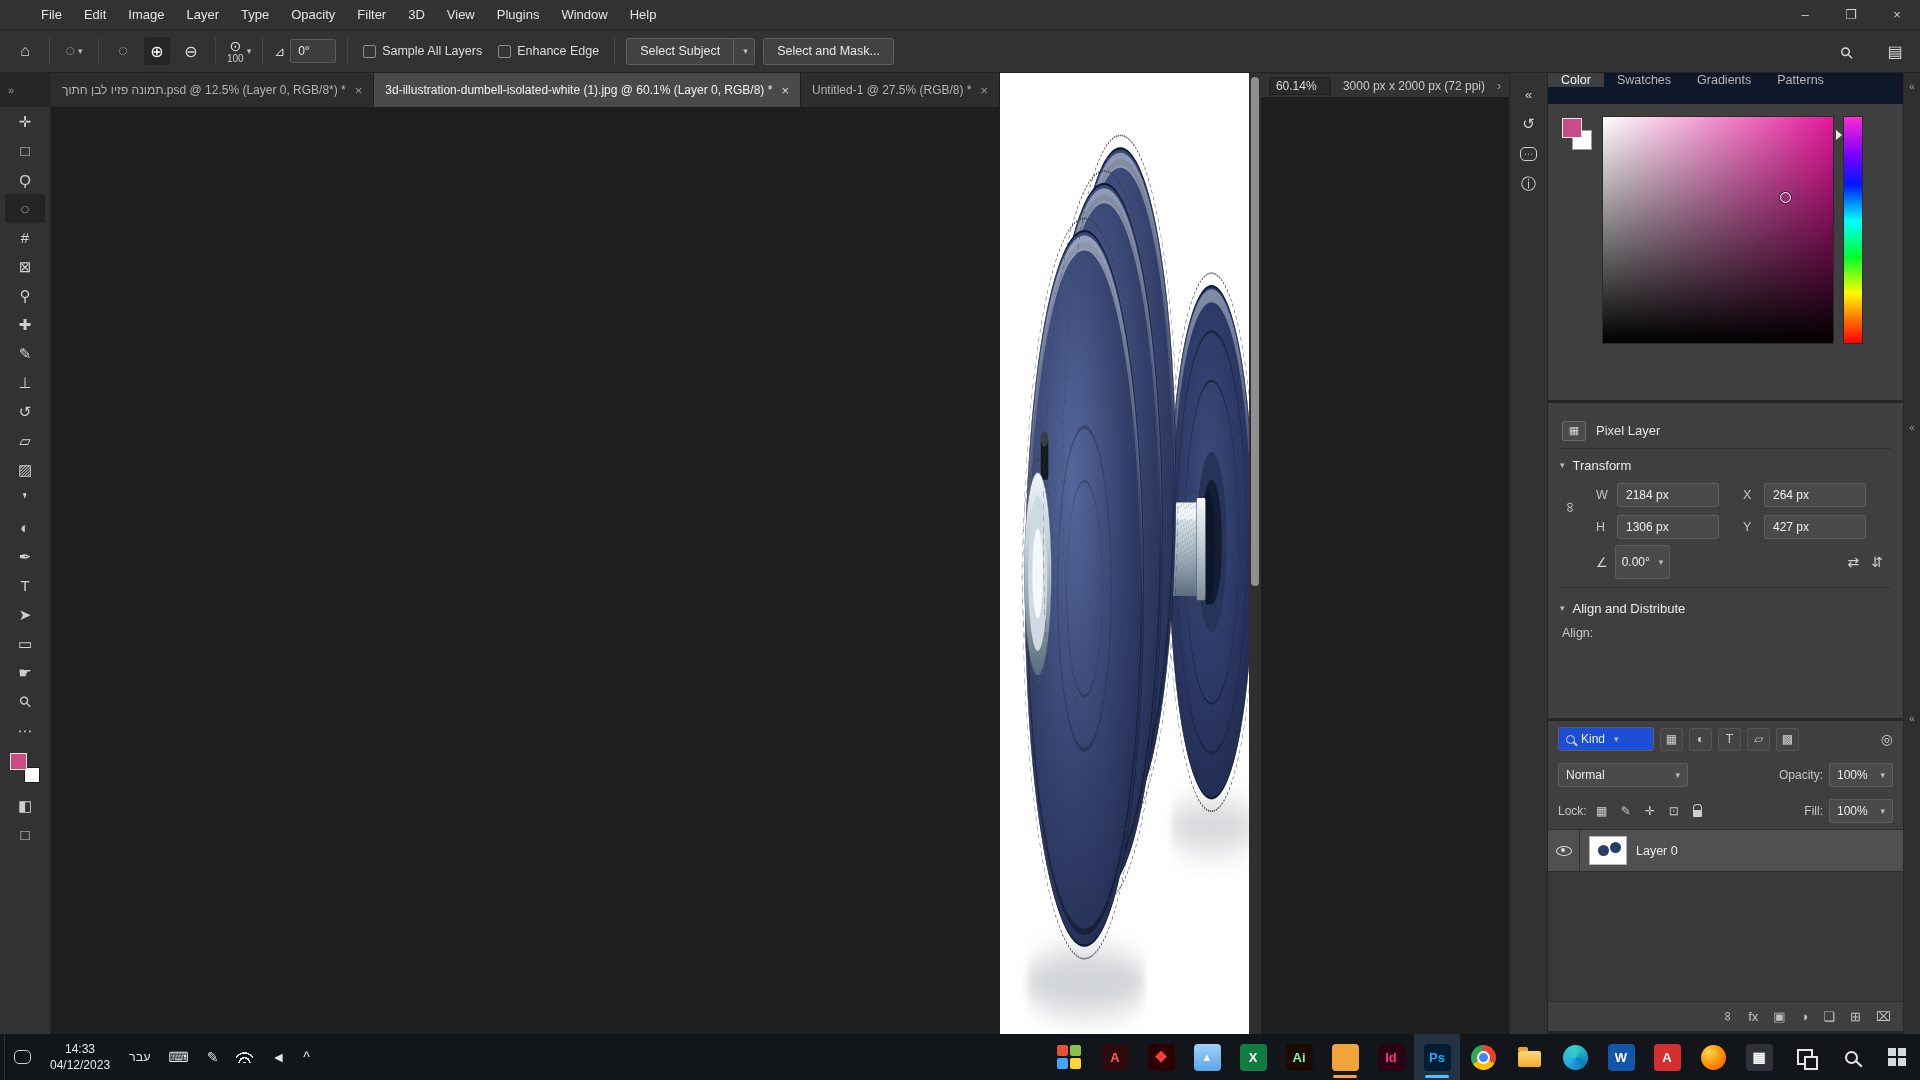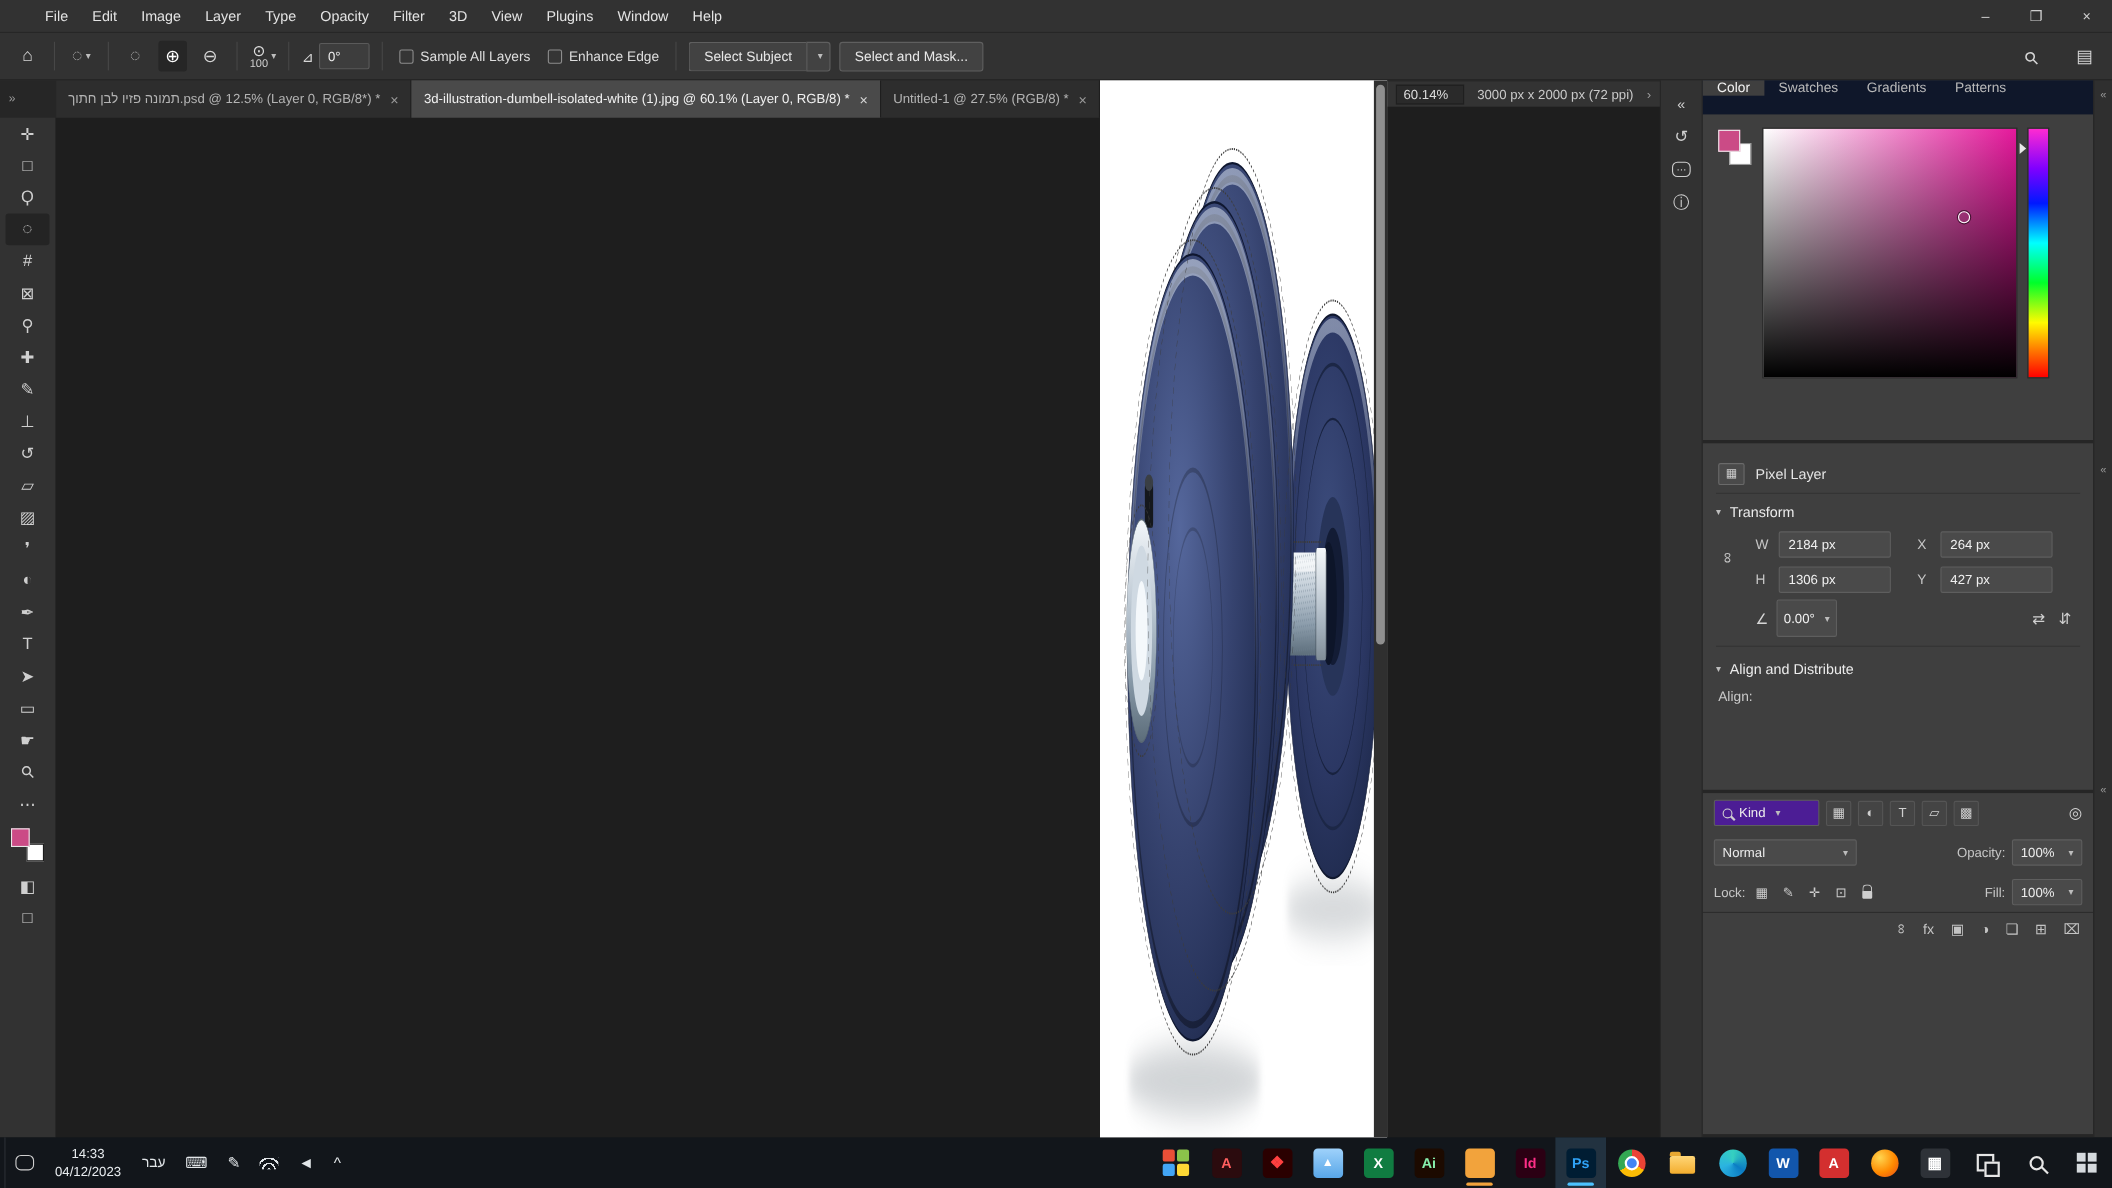--- a/index.html
+++ b/index.html
@@ -113,21 +113,21 @@
   .tgap{width:10px}
   .arow{display:flex;align-items:center;gap:7px;padding-left:36px;margin-bottom:8px}
   .dropfield{height:24px;background:#4a4a4a;border:1px solid #5e5e5e;border-radius:2px;display:flex;align-items:center;padding:16px 6px;font-size:12px;color:#f0f0f0;gap:6px}
   .flips{margin-left:auto;display:flex;gap:12px;padding-right:8px;color:#cfcfcf;font-size:14px}
   .hrule{height:1px;background:#333;margin:2px 0 4px}
   .alignlabel{color:#c9c9c9;font-size:12.5px;padding:2px 2px 8px}
 
   
   .lgroup{flex:1}
   .lrow{display:flex;align-items:center;gap:6px;padding:6px 10px}
-  .kindbox{height:24px;background:#4c1d95;border:1px solid #5e5e5e;border-radius:2px;display:flex;align-items:center;gap:6px;padding:0 7px;width:96px;font-size:12px;color:#ececec}
+  .kindbox{height:24px;background:#1d4ed8;border:1px solid #5e5e5e;border-radius:2px;display:flex;align-items:center;gap:6px;padding:0 7px;width:96px;font-size:12px;color:#ececec}
   .ficon{width:23px;height:23px;border:1px solid #555;background:#444;border-radius:2px;display:flex;align-items:center;justify-content:center;font-size:12px;color:#cfcfcf}
   .ftoggle{margin-left:auto;color:#cfcfcf;font-size:14px}
   .lsel{height:24px;background:#4a4a4a;border:1px solid #5e5e5e;border-radius:2px;display:flex;align-items:center;justify-content:space-between;padding:0 7px;font-size:12px;color:#ececec}
   .llabel{color:#c6c6c6;font-size:12px}
   .lockico{width:18px;height:18px;display:flex;align-items:center;justify-content:center;color:#cdcdcd;font-size:12px}
   .padlock{width:9px;height:7px;background:#cfcfcf;border-radius:1px;position:relative;margin-top:5px}
   .padlock::before{content:"";position:absolute;width:7px;height:6px;border:1.5px solid #cfcfcf;border-bottom:none;border-radius:4px 4px 0 0;top:-6px;left:0px}
   .layerlist{flex:1;background:#393939;border-top:1px solid #2e2e2e}
   .layer-row{height:42px;background:#505050;display:flex;align-items:center;border-bottom:1px solid #2e2e2e}
   .eyecell{width:32px;align-self:stretch;border-right:1px solid #333;display:flex;align-items:center;justify-content:center}
@@ -553,20 +553,31 @@
           <span class="lockico">
               <span class="padlock"></span>
             </span>
           <span style="flex:1"></span>
           <span class="llabel">Fill:</span>
           <span class="lsel" style="width:64px">
             <span>100%</span>
             <span class="caret">▾</span>
           </span>
         </div>
+        <div class="layerlist">
+          <div class="layer-row">
+            <span class="eyecell">
+                <span class="eye"></span>
+              </span>
+            <span class="lthumb">
+                <span class="minidb"></span>
+              </span>
+            <span class="lname">Layer 0</span>
+          </div>
+        </div>
         <div class="lbottom">
           <span class="lbico rot90">∞</span>
           <span class="lbico">fx</span>
           <span class="lbico">▣</span>
           <span class="lbico">◑</span>
           <span class="lbico">❏</span>
           <span class="lbico">⊞</span>
           <span class="lbico">⌧</span>
         </div>
       </div>

